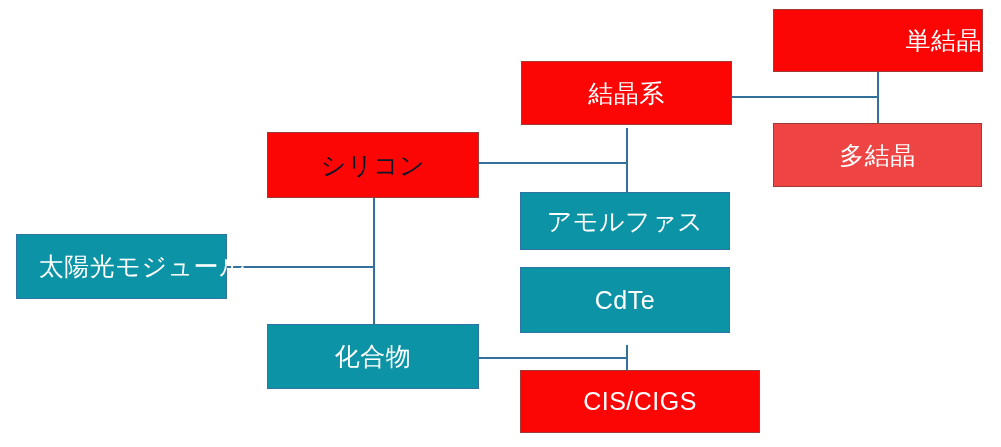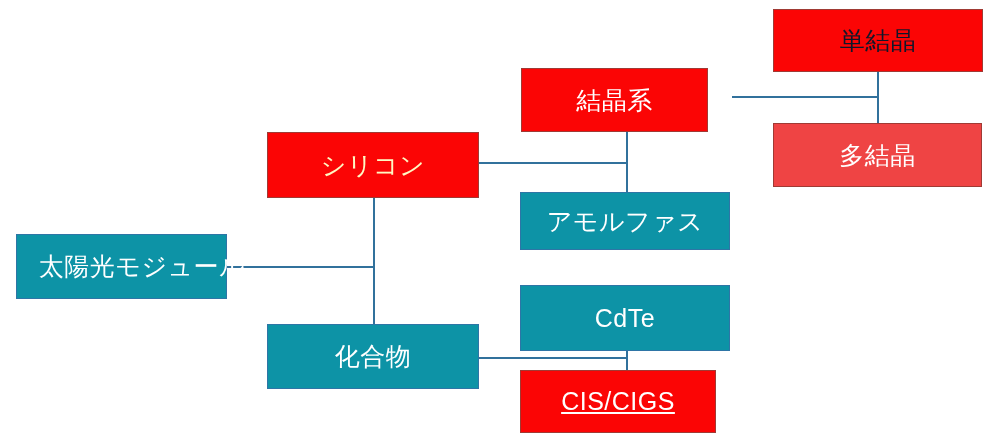--- a/index.html
+++ b/index.html
@@ -27,24 +27,24 @@
     text-align: center;
     white-space: nowrap;
   }
   .node.red  { border: 1px solid #a03a34; }
   .node.teal { border: 1px solid #2e75a6; }
 
   
   #n-solar      { left: 16px;  top: 234px; width: 211px; height: 65px; padding-left: 41px; }
   #n-silicon    { left: 267px; top: 132px; width: 212px; height: 66px; }
   #n-compound   { left: 267px; top: 324px; width: 212px; height: 65px; }
-  #n-crystal    { left: 521px; top: 68px;  width: 187px; height: 64px; }
+  #n-crystal    { left: 521px; top: 61px;  width: 211px; height: 64px; }
   #n-amorphous  { left: 520px; top: 192px; width: 210px; height: 58px; font-family: Liberation Mono, monospace; }
-  #n-cdte       { left: 520px; top: 285px; width: 210px; height: 66px; }
-  #n-cis        { left: 520px; top: 370px; width: 196px; height: 63px; text-decoration: underline; }
+  #n-cdte       { left: 520px; top: 267px; width: 210px; height: 66px; }
+  #n-cis        { left: 520px; top: 370px; width: 240px; height: 63px; }
   #n-mono       { left: 773px; top: 9px;   width: 210px; height: 63px; }
   #n-poly       { left: 773px; top: 123px; width: 209px; height: 64px; }
 
   .line {
     position: absolute;
     background: #31719c;
   }
   
   #c-solar-h     { left: 227px; top: 266px; width: 147px; height: 2px; }
   #c-solar-v     { left: 373px; top: 198px; width: 2px;   height: 126px; }
@@ -66,21 +66,21 @@
   <div class="line" id="c-silicon-v" style="background: rgb(49, 113, 156);"></div>
   <div class="line" id="c-crystal-h" style="background: rgb(49, 113, 156);"></div>
   <div class="line" id="c-crystal-v" style="background: rgb(49, 113, 156);"></div>
   <div class="line" id="c-compound-h" style="background: rgb(49, 113, 156);"></div>
   <div class="line" id="c-compound-v" style="background: rgb(49, 113, 156);"></div>
 
   <div class="node teal" id="n-solar" style="background: rgb(13, 147, 166); color: rgb(255, 255, 255);">
     <span>太陽光モジュール</span>
   </div>
 
-  <div class="node red" id="n-silicon" style="background: rgb(251, 5, 5); color: #fef9c3;">
+  <div class="node red" id="n-silicon" style="background: rgb(251, 5, 5); color: #0f172a;">
     <span>シリコン</span>
   </div>
 
   <div class="node teal" id="n-compound" style="background: rgb(13, 147, 166); color: rgb(255, 255, 255);">
     <span>化合物</span>
   </div>
 
   <div class="node red" id="n-crystal" style="background: rgb(251, 5, 5); color: rgb(255, 255, 255);">
     <span>結晶系</span>
   </div>
@@ -90,21 +90,21 @@
   </div>
 
   <div class="node teal" id="n-cdte" style="background: rgb(13, 147, 166); color: rgb(255, 255, 255);">
     <span>CdTe</span>
   </div>
 
   <div class="node red" id="n-cis" style="background: rgb(251, 5, 5); color: rgb(255, 255, 255);">
     <span>CIS/CIGS</span>
   </div>
 
-  <div class="node red" id="n-mono" style="background: rgb(251, 5, 5); color: #0f172a;">
+  <div class="node red" id="n-mono" style="background: rgb(251, 5, 5); color: #ffffff; justify-content: flex-end;">
     <span>単結晶</span>
   </div>
 
   <div class="node red" id="n-poly" style="background: #ef4444; color: rgb(255, 255, 255);">
     <span>多結晶</span>
   </div>
 
 </div>
 
 </body></html>

